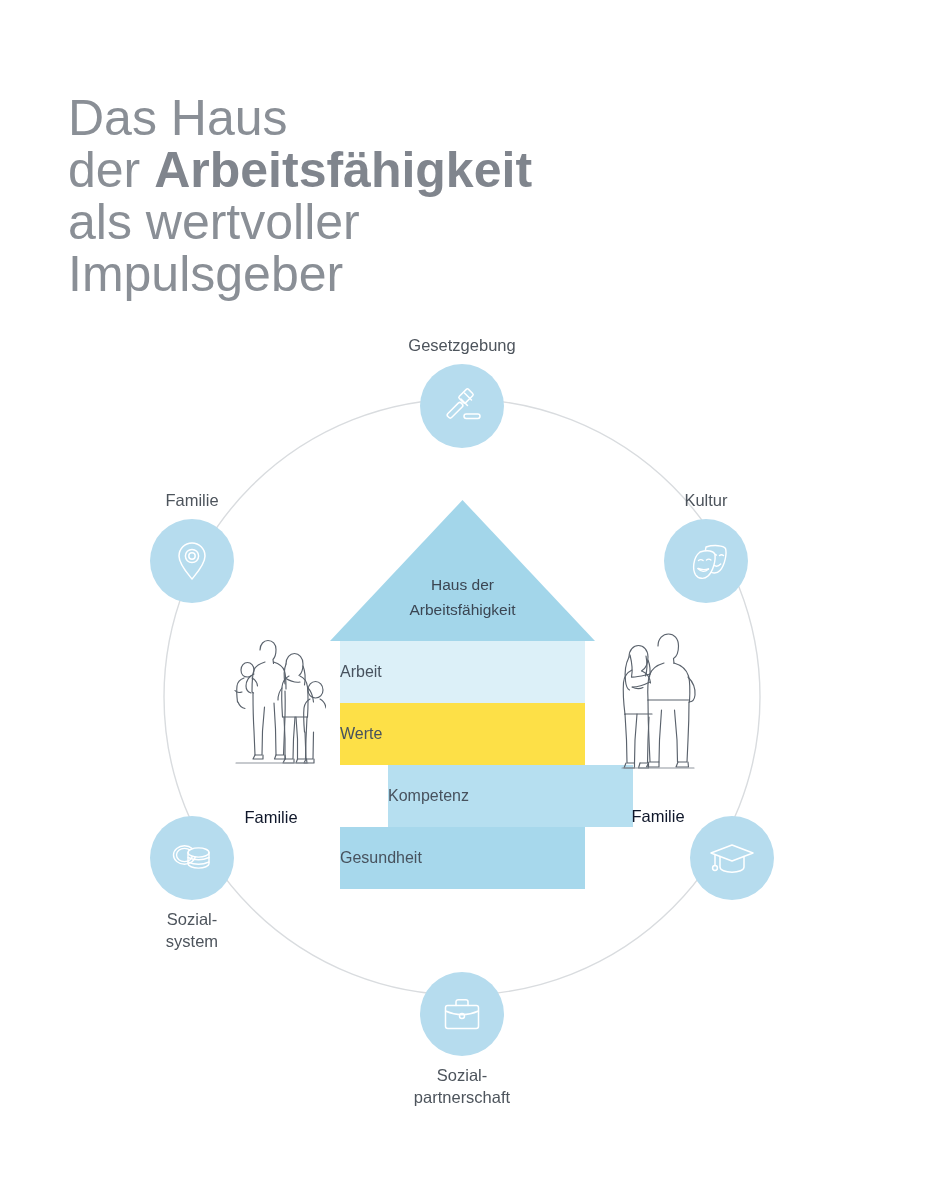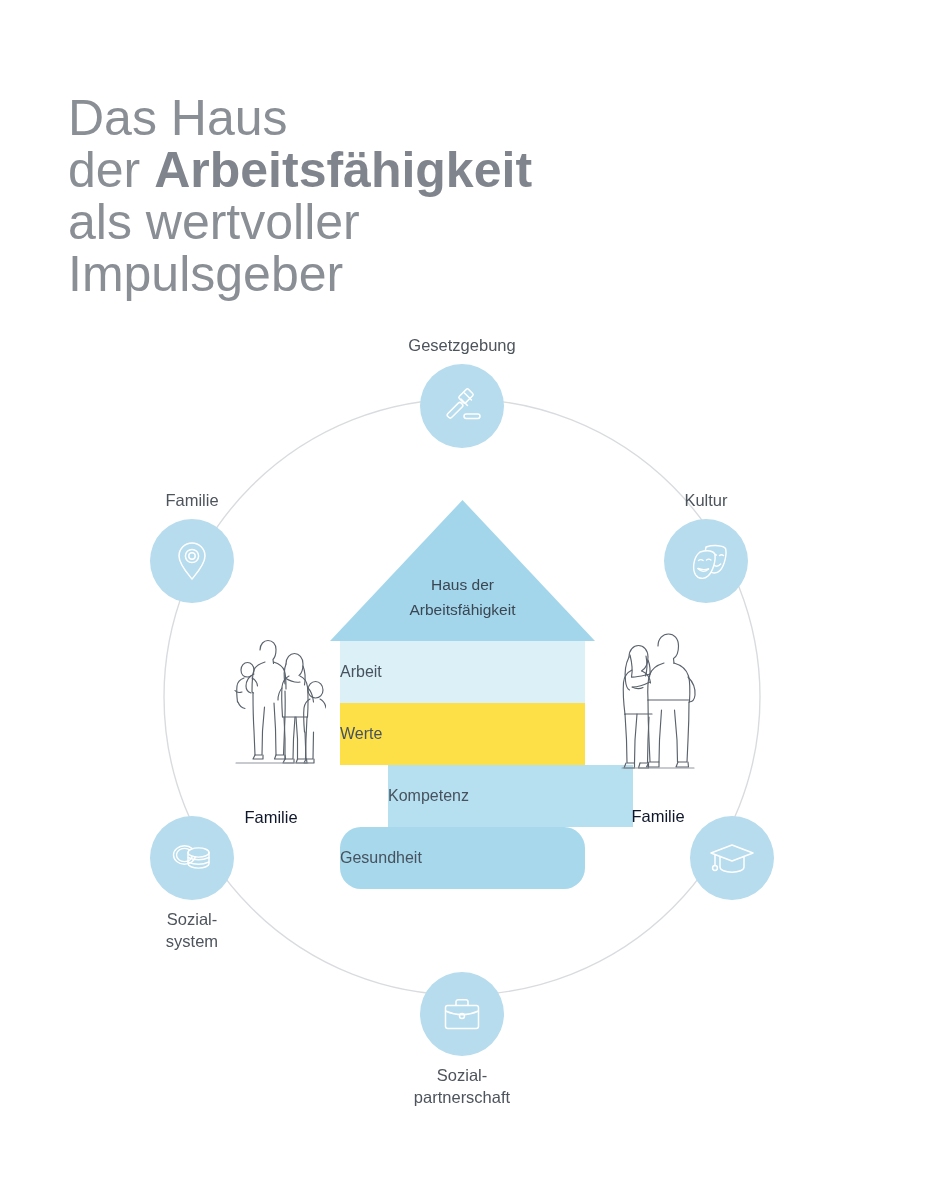--- a/index.html
+++ b/index.html
@@ -89,21 +89,21 @@
     width: 245px;
     height: 62px;
     display: flex;
     align-items: center;
     font-size: 16px;
     color: #47525e;
   }
   #floor-0 { top: 141px; background: #dcf0f8; }
   #floor-1 { top: 203px; background: #fde047; }
   #floor-2 { top: 265px; background: #b6dff0; margin-left: 48px; }
-  #floor-3 { top: 327px; height: 62px; background: #a7d8ec; border-radius: 21px; }
+  #floor-3 { top: 327px; height: 62px; background: #a7d8ec; }
 
   
   .node {
     position: absolute;
     width: 84px;
     height: 84px;
   }
   .node-circle {
     position: absolute;
     left: 0;

